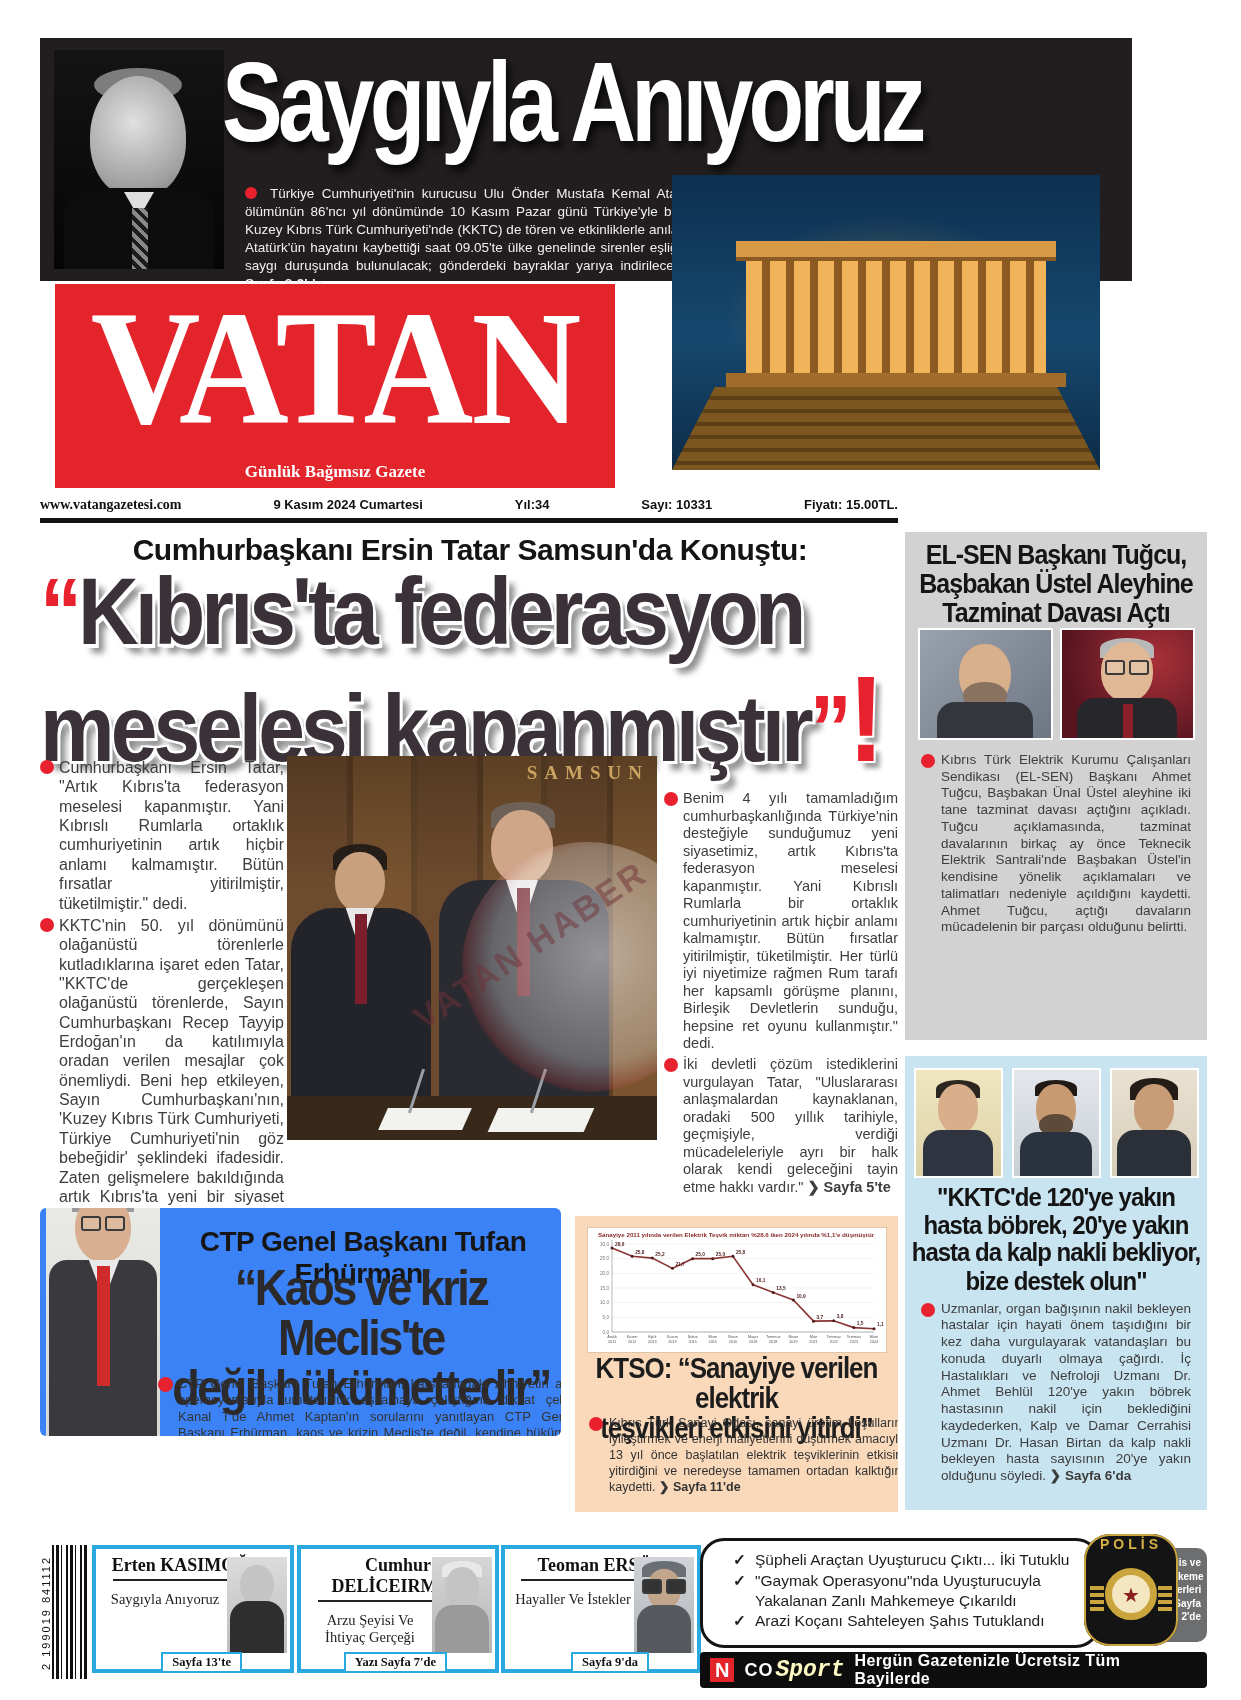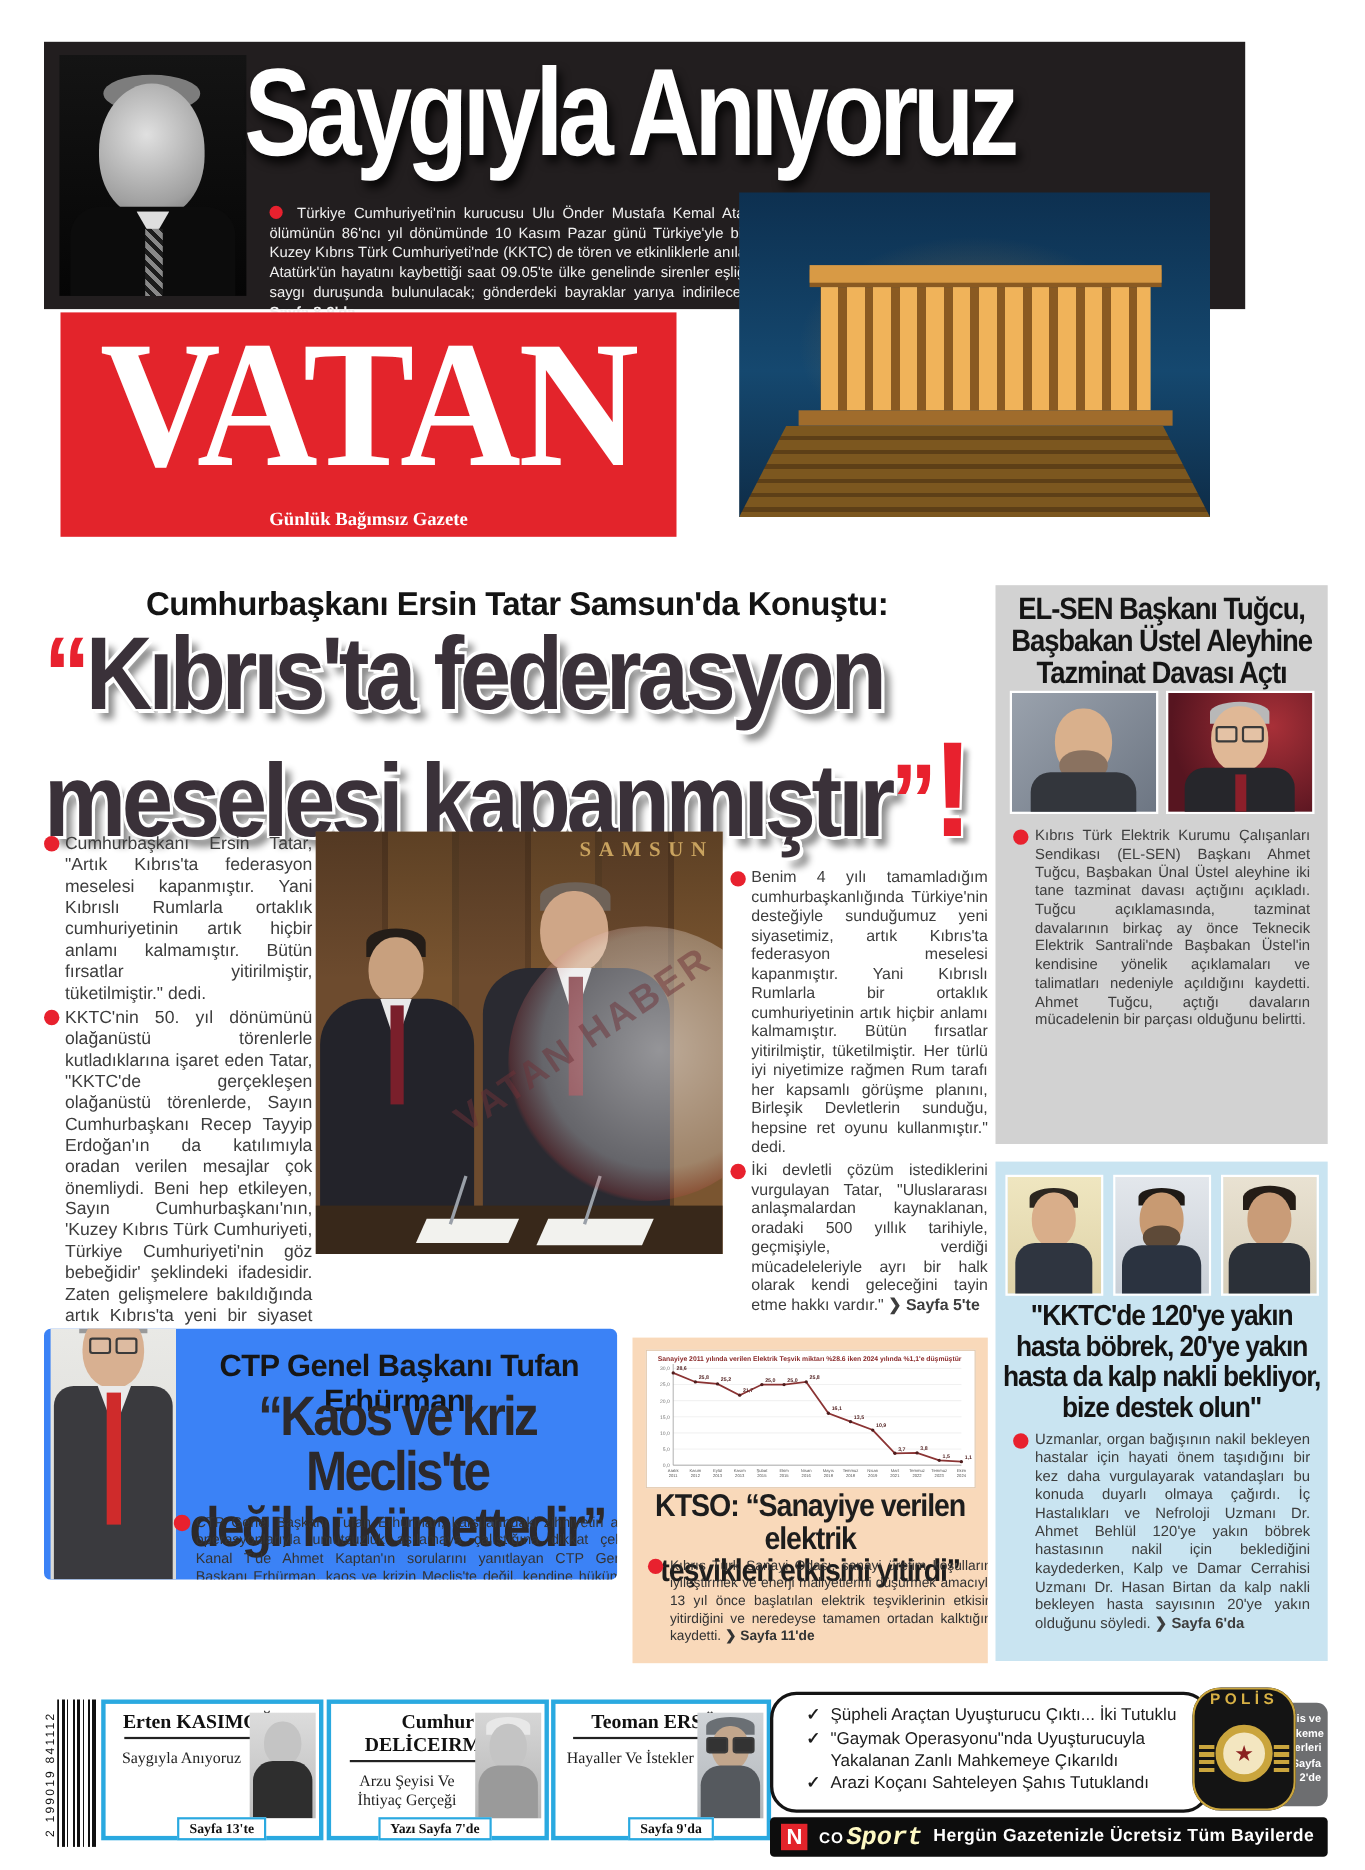--- a/index.html
+++ b/index.html
@@ -165,21 +165,21 @@
   .badge .b-top{margin-top:2px;text-align:center;color:#d8b145;font-weight:bold;font-size:14px;letter-spacing:4px;}
   .badge .b-ring{position:absolute;left:50%;top:34px;transform:translateX(-50%);width:52px;height:52px;border-radius:50%;
                  border:7px solid #caa53d;background:#f3e6c0;box-sizing:border-box;text-align:center;line-height:40px;
                  font-size:20px;color:#8a2020;}
   .badge .b-wing{position:absolute;top:52px;width:14px;height:26px;background:repeating-linear-gradient(180deg,#caa53d 0 4px,#141414 4px 7px);}
   .badge .bw-l{left:6px;} .badge .bw-r{right:6px;}
 
   .nco{left:700px;top:1652px;width:507px;height:36px;background:#0d0d0d;border-radius:4px;display:flex;
        align-items:center;padding:0 10px;box-sizing:border-box;gap:10px;}
   .nco-n{background:#e3242b;color:#fff;font-weight:bold;font-size:20px;padding:0px 5px;line-height:24px;}
-  .nco-co{color:#fff;font-weight:bold;font-size:14px;letter-spacing:1px;}
+  .nco-co{color:#fff;font-weight:bold;font-size:18px;letter-spacing:1px;}
   .nco-sport{color:#fef9c3;font-weight:bold;font-style:italic;font-size:23px;font-family:Liberation Mono, monospace;margin-left:-8px;}
   .nco-tag{color:#fff;font-weight:bold;font-size:16px;letter-spacing:0.4px;}
 </style>
 </head>
 <body>
 
 <div class="page">
 
   <div class="abs top-banner">
     <div class="abs ataturk">
@@ -202,20 +202,27 @@
       <div class="ak-cols"></div>
     <div class="ak-base"></div>
       <div class="ak-steps"></div>
   </div>
 
   <div class="abs masthead">
     <div class="vatan">VATAN</div>
     <div class="m-tagline">Günlük Bağımsız Gazete</div>
   </div>
 
+  <div class="abs dateline">
+    <span class="site">www.vatangazetesi.com</span>
+    <span>9 Kasım 2024 Cumartesi</span>
+    <span>Yıl:34</span>
+    <span>Sayı: 10331</span>
+    <span>Fiyatı: 15.00TL.</span>
+  </div>
 
   <div class="abs kicker">Cumhurbaşkanı Ersin Tatar Samsun'da Konuştu:</div>
   <div class="abs headline">
     <span class="hq">“</span><span>Kıbrıs'ta federasyon</span><br>
     <span>meselesi kapanmıştır</span><span class="hq">”</span><span class="hx">!</span>
   </div>
 
   <div class="abs bodycol col-left">
     <p>Cumhurbaşkanı Ersin Tatar, "Artık Kıbrıs'ta federasyon meselesi kapanmıştır. Yani Kıbrıslı Rumlarla ortaklık cumhuriyetinin artık hiçbir anlamı kalmamıştır. Bütün fırsatlar yitirilmiştir, tüketilmiştir." dedi.</p>
     <p>KKTC'nin 50. yıl dönümünü olağanüstü törenlerle kutladıklarına işaret eden Tatar, "KKTC'de gerçekleşen olağanüstü törenlerde, Sayın Cumhurbaşkanı Recep Tayyip Erdoğan'ın da katılımıyla oradan verilen mesajlar çok önemliydi. Beni hep etkileyen, Sayın Cumhurbaşkanı'nın, 'Kuzey Kıbrıs Türk Cumhuriyeti, Türkiye Cumhuriyeti'nin göz bebeğidir' şeklindeki ifadesidir. Zaten gelişmelere bakıldığında artık Kıbrıs'ta yeni bir siyaset izlenmektedir.</p>

